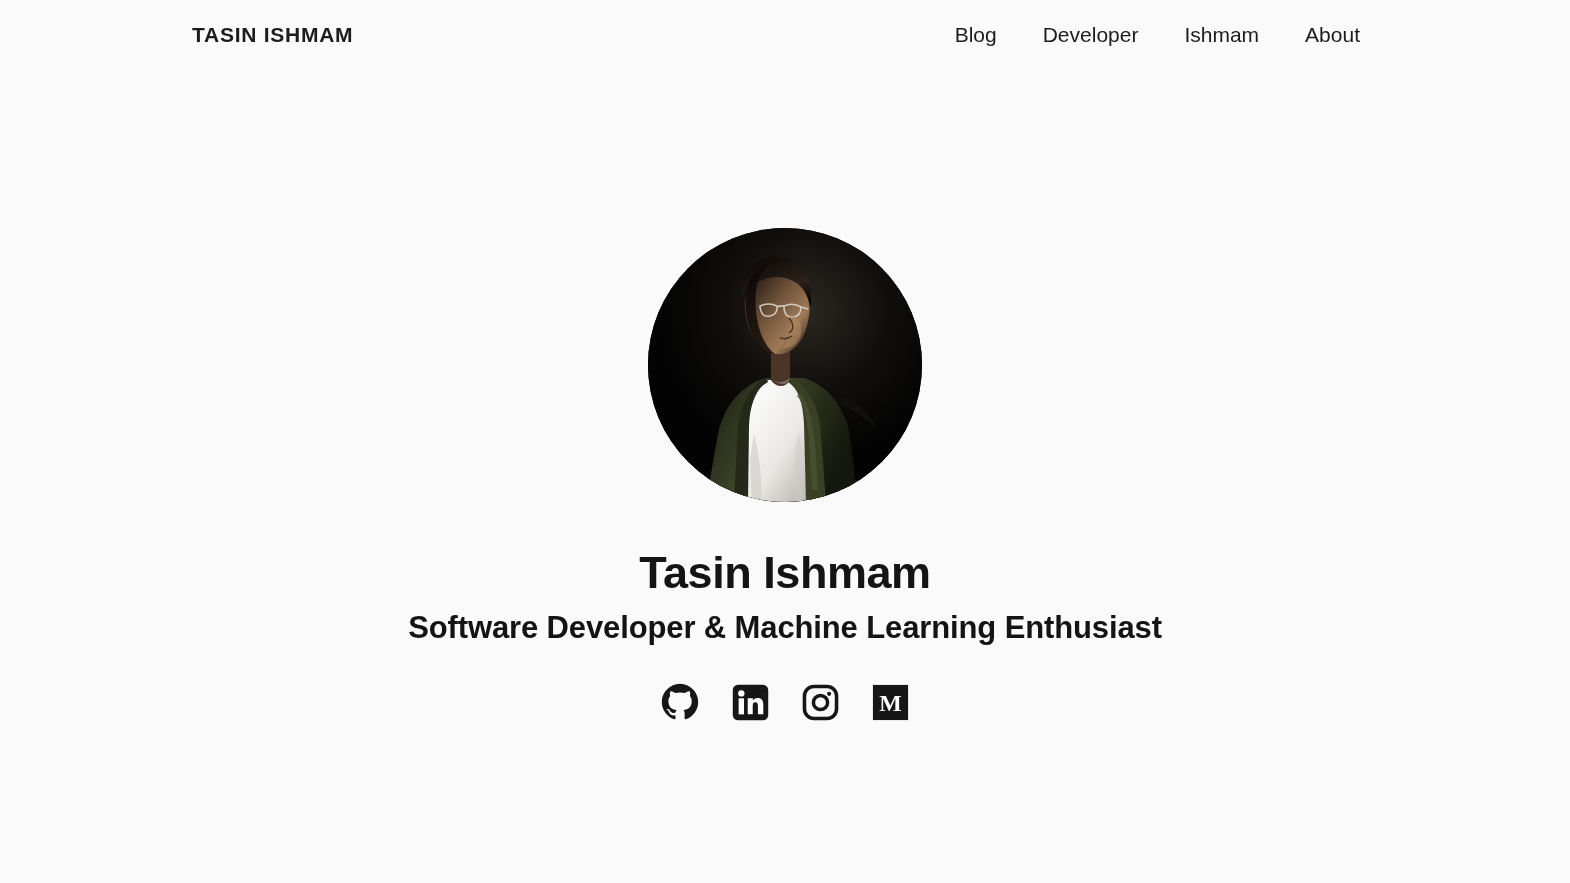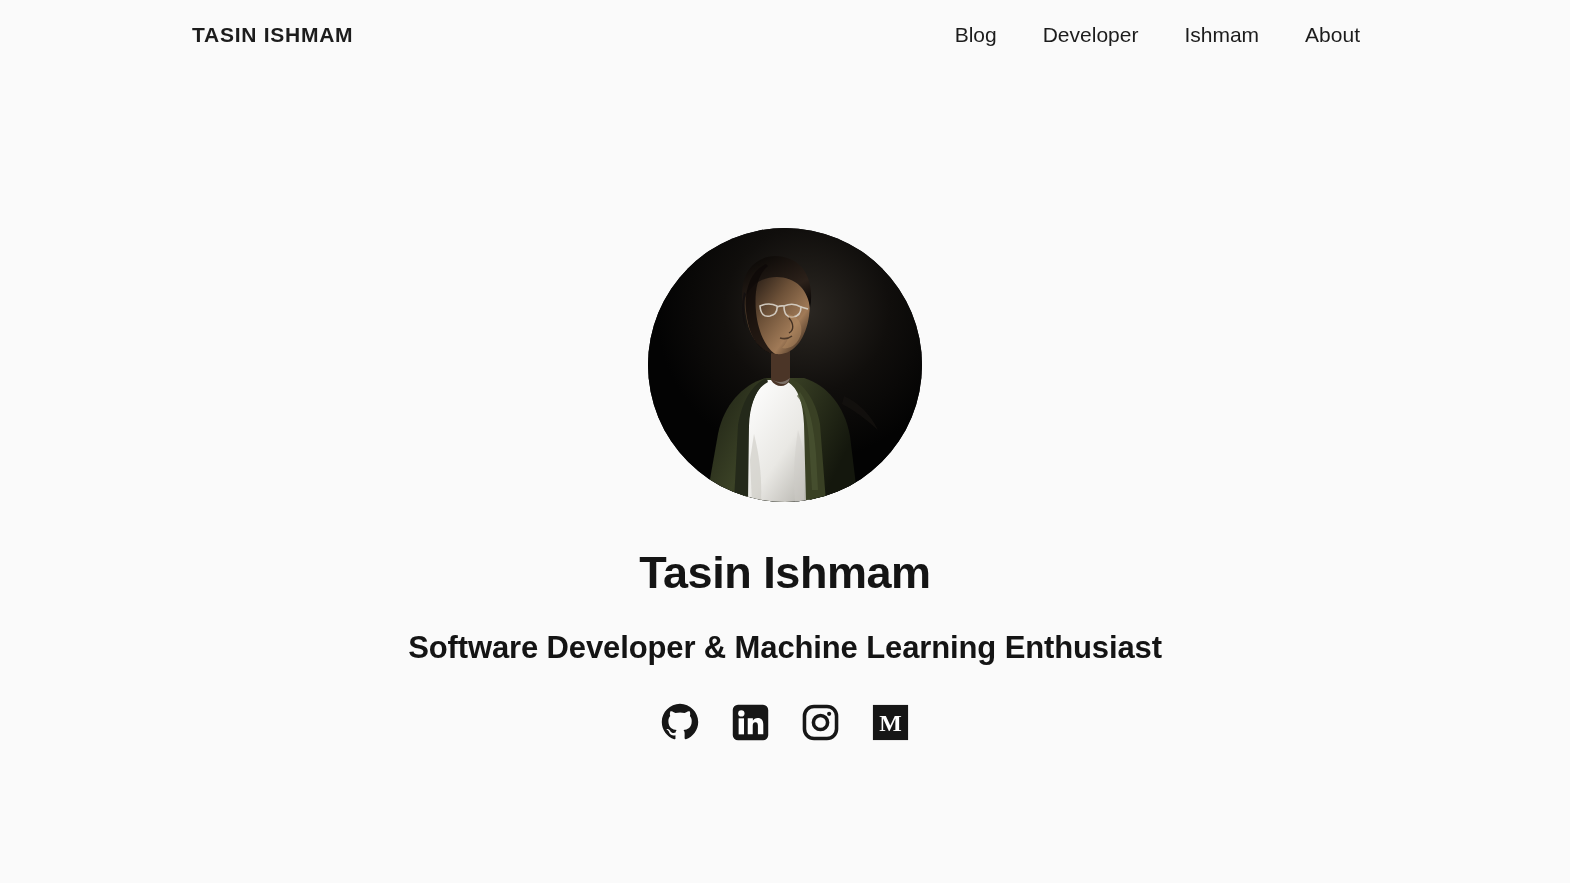--- a/index.html
+++ b/index.html
@@ -78,21 +78,21 @@
   .hero-name {
     margin-top: 47px;
     font-size: 45px;
     font-weight: bold;
     letter-spacing: -0.01em;
     line-height: 1.05;
     color: #141414;
   }
 
   .hero-tagline {
-    margin-top: 35px;
+    margin-top: 15px;
     font-size: 31px;
     font-weight: bold;
     letter-spacing: -0.004em;
     line-height: 1.1;
     color: #141414;
   }
 
   .social-row {
     margin-top: 36px;
     display: flex;

